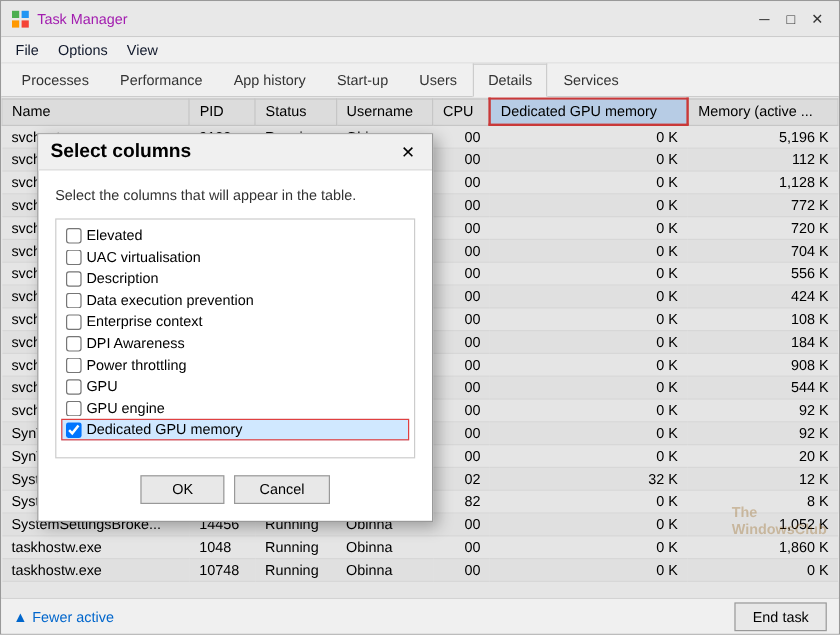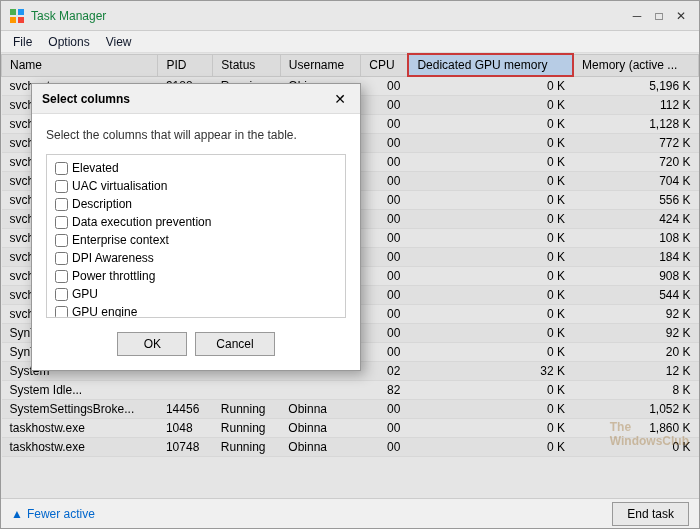--- a/index.html
+++ b/index.html
@@ -2,21 +2,21 @@
 <html><head>
   <meta charset="utf-8">
   <style>
     * { box-sizing: border-box; margin: 0; padding: 0; font-family: 'Segoe UI', Arial, sans-serif; font-size: 12px; }
     body { background: #f0f0f0; width: 700px; height: 529px; overflow: hidden; }
 
     .window { width: 700px; height: 529px; background: #f0f0f0; border: 1px solid #999; display: flex; flex-direction: column; }
 
     .title-bar { background: #e8e8e8; height: 30px; display: flex; align-items: center; padding: 0 8px; border-bottom: 1px solid #ccc; }
     .title-bar-icon { width: 16px; height: 16px; margin-right: 6px; }
-    .title-bar-text { font-size: 12px; color: #15803d; flex: 1; }
+    .title-bar-text { font-size: 12px; color: #a21caf; flex: 1; }
     .title-bar-controls { display: flex; gap: 2px; }
     .title-bar-btn { width: 20px; height: 20px; background: none; border: none; cursor: pointer; font-size: 12px; color: #333; display: flex; align-items: center; justify-content: center; }
 
     .menu-bar { background: #f0f0f0; height: 22px; display: flex; align-items: center; padding: 0 4px; border-bottom: 1px solid #ddd; }
     .menu-item { padding: 2px 8px; cursor: pointer; color: #0f172a; }
 
     .tabs { background: #f0f0f0; display: flex; border-bottom: 1px solid #ccc; padding: 0 4px; }
     .tab { padding: 6px 12px; cursor: pointer; color: #333; border: 1px solid transparent; border-bottom: none; margin-bottom: -1px; }
     .tab.active { background: #f0f0f0; border-color: #ccc; border-bottom: 1px solid #f0f0f0; font-weight: normal; }
 
@@ -32,25 +32,25 @@
 
     .status-bar { height: 30px; background: #f0f0f0; border-top: 1px solid #ccc; display: flex; align-items: center; justify-content: space-between; padding: 0 10px; }
     .fewer-details { color: #0066cc; cursor: pointer; display: flex; align-items: center; gap: 4px; }
     .end-task-btn { padding: 4px 14px; background: #e8e8e8; border: 1px solid #999; cursor: pointer; }
 
     
     .dialog-overlay { position: absolute; top: 0; left: 0; right: 0; bottom: 0; background: rgba(0,0,0,0.1); display: flex; align-items: flex-start; justify-content: flex-start; padding-top: 30px; padding-left: 30px; z-index: 100; }
 
     .dialog { background: white; border: 1px solid #999; box-shadow: 4px 4px 12px rgba(0,0,0,0.3); width: 330px; }
     .dialog-title { background: #f0f0f0; height: 30px; display: flex; align-items: center; justify-content: space-between; padding: 0 10px; border-bottom: 1px solid #ddd; }
-    .dialog-title-text { font-weight: bold; font-size: 12px; }
+    .dialog-title-text { font-weight: bold; font-size: 16px; }
     .dialog-close { width: 20px; height: 20px; background: none; border: none; cursor: pointer; font-size: 14px; }
     .dialog-body { padding: 14px; }
     .dialog-subtitle { margin-bottom: 12px; color: #333; }
-    .dialog-list-container { border: 1px solid #ccc; height: 164px; overflow-y: auto; margin-bottom: 14px; }
+    .dialog-list-container { border: 1px solid #ccc; height: 200px; overflow-y: auto; margin-bottom: 14px; }
     .dialog-list { list-style: none; padding: 4px; }
     .dialog-list li { display: flex; align-items: center; padding: 2px 4px; }
     .dialog-list li label { margin-left: 4px; cursor: pointer; }
     .checkbox { width: 13px; height: 13px; cursor: pointer; }
     .item-highlighted { background: #d0e8ff; border: 1px solid #e04040; padding: 1px 3px; }
     .dialog-buttons { display: flex; justify-content: center; gap: 8px; }
     .btn-ok { padding: 4px 20px; background: #e8e8e8; border: 1px solid #999; cursor: pointer; min-width: 70px; }
     .btn-cancel { padding: 4px 20px; background: #e8e8e8; border: 1px solid #999; cursor: pointer; min-width: 70px; }
 
     
@@ -77,20 +77,29 @@
       <button class="title-bar-btn">✕</button>
     </div>
   </div>
 
   <div class="menu-bar">
     <span class="menu-item">File</span>
     <span class="menu-item">Options</span>
     <span class="menu-item">View</span>
   </div>
 
+  <div class="tabs">
+    <div class="tab">Processes</div>
+    <div class="tab">Performance</div>
+    <div class="tab">App history</div>
+    <div class="tab">Start-up</div>
+    <div class="tab">Users</div>
+    <div class="tab active">Details</div>
+    <div class="tab">Services</div>
+  </div>
 
   <div class="main-content">
 
     <div class="table-container">
       <table>
         <thead>
           <tr>
             <th>Name</th>
             <th>PID</th>
             <th>Status</th>

